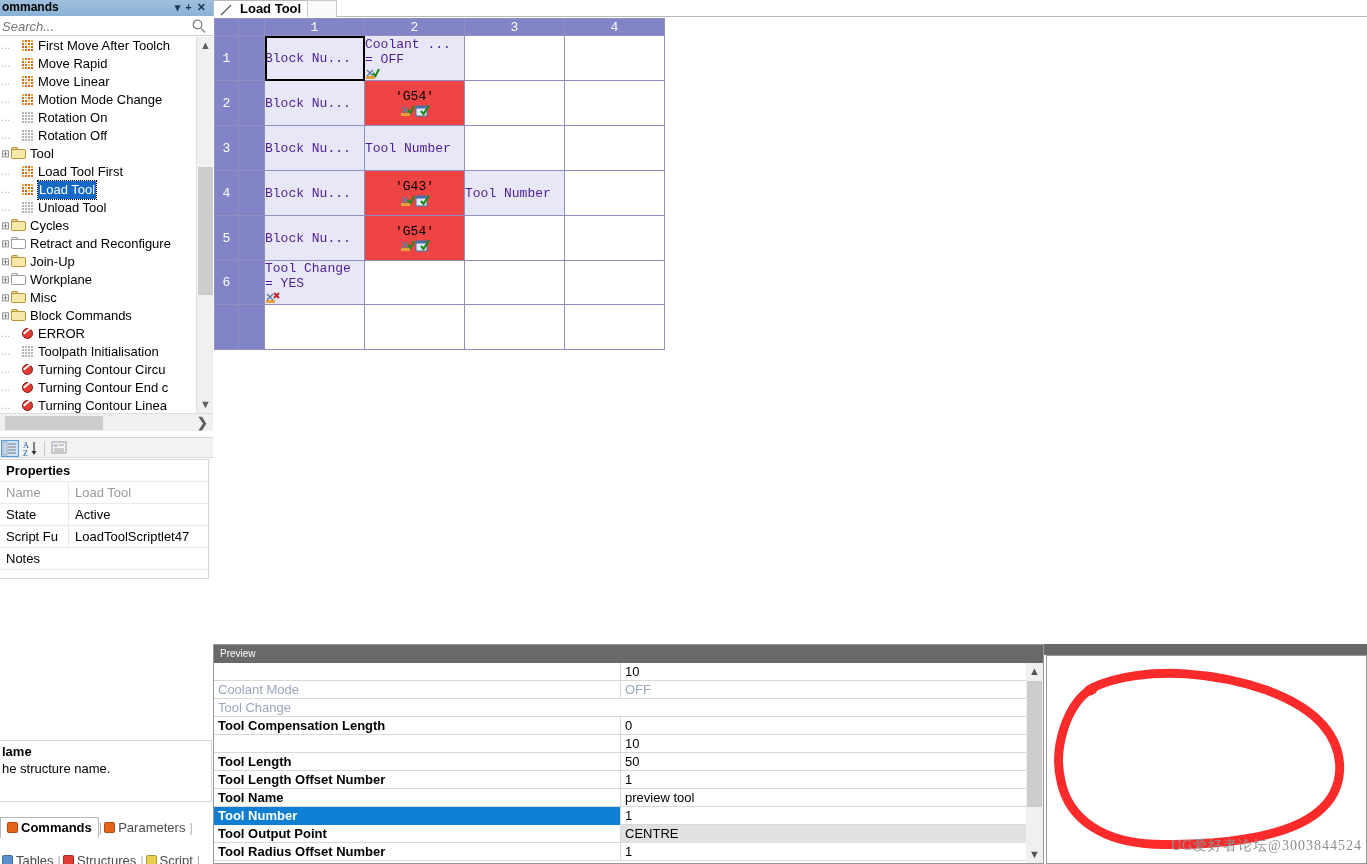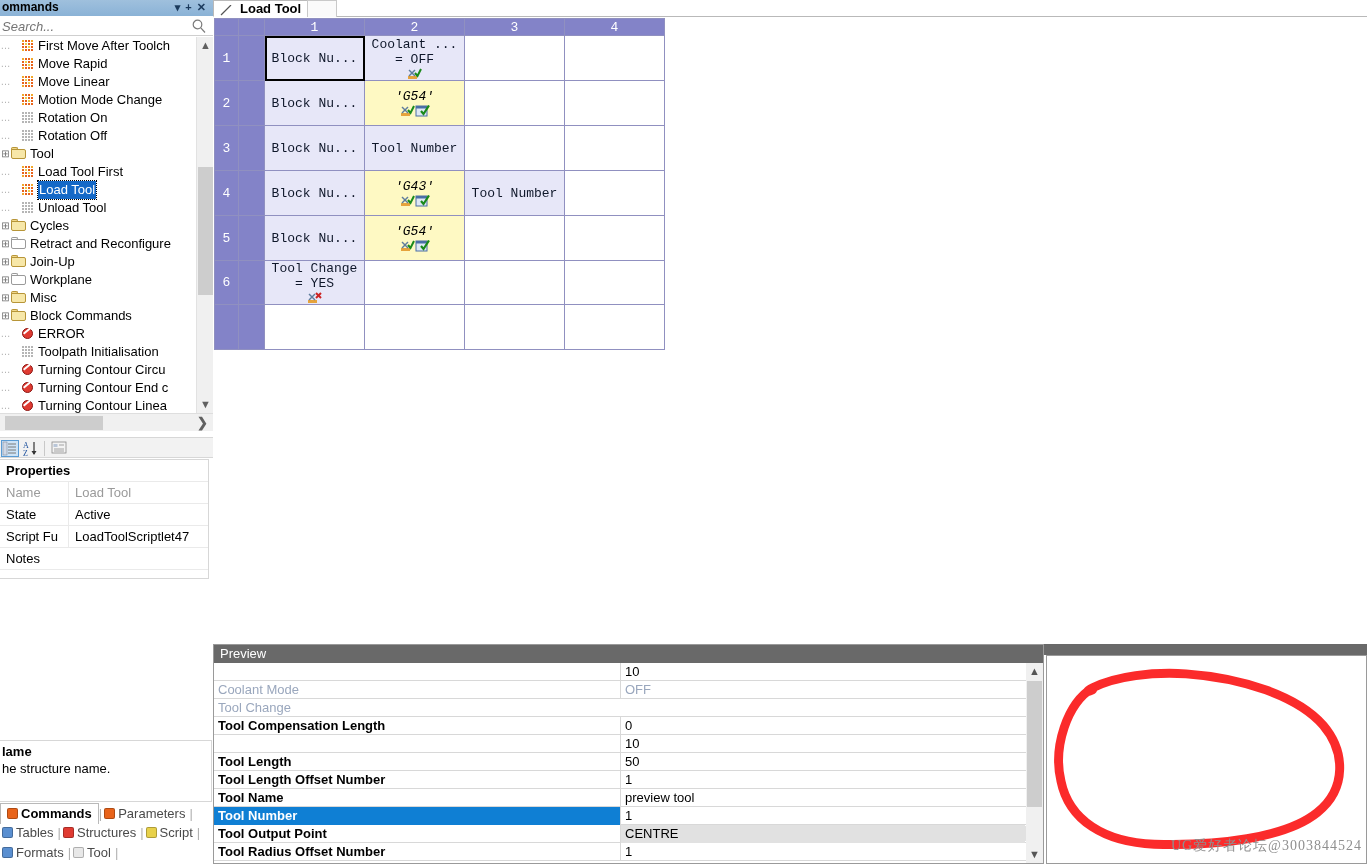--- a/index.html
+++ b/index.html
@@ -98,21 +98,21 @@
 
   
   .help { position:absolute; left:0; top:740px; width:212px; height:62px;
           background:#fff; border:1px solid #d7d7d7; border-left:none; }
   .help .h1 { font-size:13px; font-weight:bold; padding:3px 0 0 2px;}
   .help .h2 { font-size:13px; padding:2px 0 0 2px; }
 
   
   .btabs { position:absolute; left:0; top:803px; width:213px; height:61px;
            background:#ffffff; font-size:13px; }
-  .brow { height:20px; line-height:20px; white-space:nowrap; }
+  .brow { height:20px; line-height:20px; white-space:nowrap;margin-top:14px; }
   .btab { display:inline-block; padding:0 4px 0 2px; color:#4a4a4a; cursor:pointer;}
   .btab.active { color:#000; background:#ffffff; border:1px solid #b9b9b9;
                  border-bottom:none; font-weight:bold; padding:0 6px; }
   .bsep { display:inline-block; color:#b0b0b0; }
   .sq { display:inline-block; width:11px; height:11px; vertical-align:-1px;
         margin-right:3px; border-radius:2px; }
 
   
   .main { position:absolute; left:213px; top:0; right:0; bottom:0; background:#fff; }
   .tabbar { position:absolute; left:0; top:0; width:1154px; height:17px;
@@ -125,31 +125,31 @@
              border:1px solid #c9c9c9; border-bottom:none; background:#fafafa; }
 
   .grid { position:absolute; left:1px; top:18px; width:1153px; }
   table.g { border-collapse:collapse; table-layout:fixed; }
   table.g td, table.g th { border:1px solid #9090c0; padding:0;
                            font-family:"Liberation Mono", monospace; font-size:13px;}
   table.g th { background:#8383c8; color:#ffffff; font-weight:normal; height:17px; }
   td.rh { background:#8383c8; color:#ffffff; text-align:center; width:24px;
           font-family:"Liberation Sans",sans-serif; font-size:12px; }
   td.sel2 { background:#8383c8; width:26px; }
-  td.cell { background:#e7e7f8; text-align:center; vertical-align:middle;
-            color:#0f172a; line-height:15px; }
+  td.cell { background:#e7e7f8; vertical-align:middle;
+            color:#4c1d95; line-height:15px; }
   td.empty { background:#ffffff; }
-  td.green { background:#fef9c3; text-align:center; vertical-align:middle; line-height:15px;font-style:italic;}
+  td.green { background:#ef4444; text-align:center; vertical-align:middle; line-height:15px;}
   td.active { outline:2px solid #000; outline-offset:-2px; }
   .ci { display:inline-block; width:15px; height:12px; vertical-align:-2px; }
 
   
   .preview { position:absolute; left:213px; top:644px; width:831px; bottom:0;
              background:#fff; border:1px solid #9a9a9a; }
-  .pv-head { height:18px; background:#696969; color:#fff; font-size:13px;
+  .pv-head { height:18px; background:#696969; color:#fff; font-size:10px;
              line-height:18px; padding-left:6px; }
   .pv-body { position:absolute; left:0; top:18px; right:0; bottom:0; overflow:hidden;}
   .pv-row { height:18px; line-height:18px; font-size:13px; white-space:nowrap;
             border-bottom:1px solid #d8d8d8; position:relative;}
   .pv-row .pk { position:absolute; left:4px; top:0; width:390px; font-weight:bold;
                 color:#000; overflow:hidden;}
   .pv-row .pv { position:absolute; left:406px; top:0; right:18px; overflow:hidden;
                 color:#000; padding-left:4px; border-left:1px solid #d8d8d8; height:18px;}
   .pv-row.dim .pk,.pv-row.dim .pv { color:#9aa7bd; font-weight:normal; }
   .pv-row.norm .pk { font-weight:normal; }

